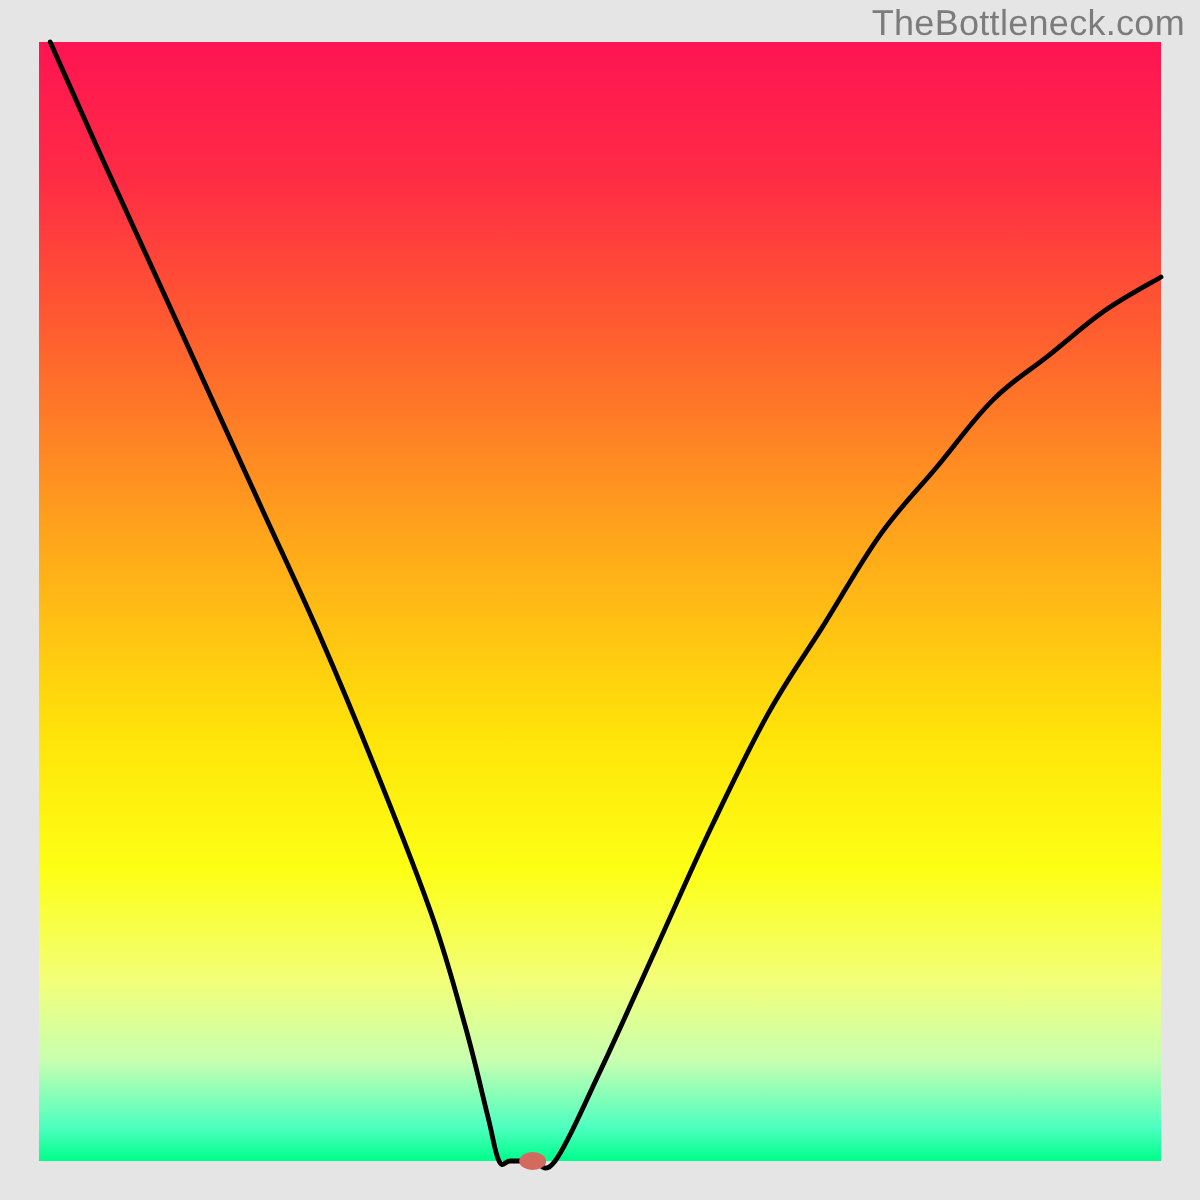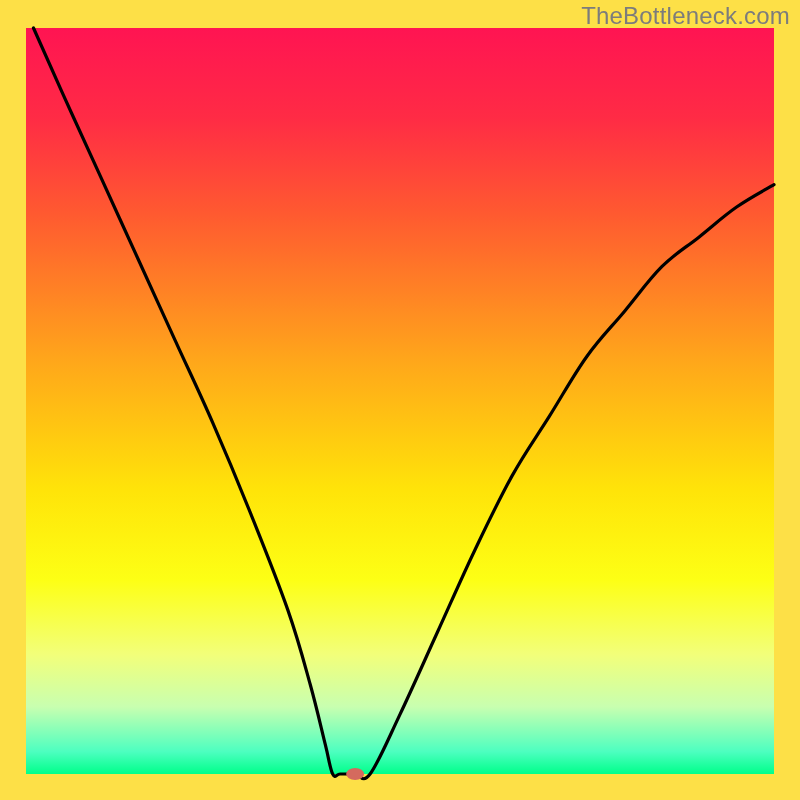--- a/index.html
+++ b/index.html
@@ -8,21 +8,21 @@
     width: 800px;
     height: 800px;
     background: #000;
     overflow: hidden;
     font-family: Arial, Helvetica, sans-serif;
   }
   .frame {
     position: relative;
     width: 800px;
     height: 800px;
-    background: #fde047;
+    background: #e5e5e5;
   }
   .watermark {
     position: absolute;
     top: 2px;
     right: 10px;
     color: #7c7c7c;
     font-size: 24px;
     font-weight: 500;
     letter-spacing: 0.2px;
     z-index: 10;

